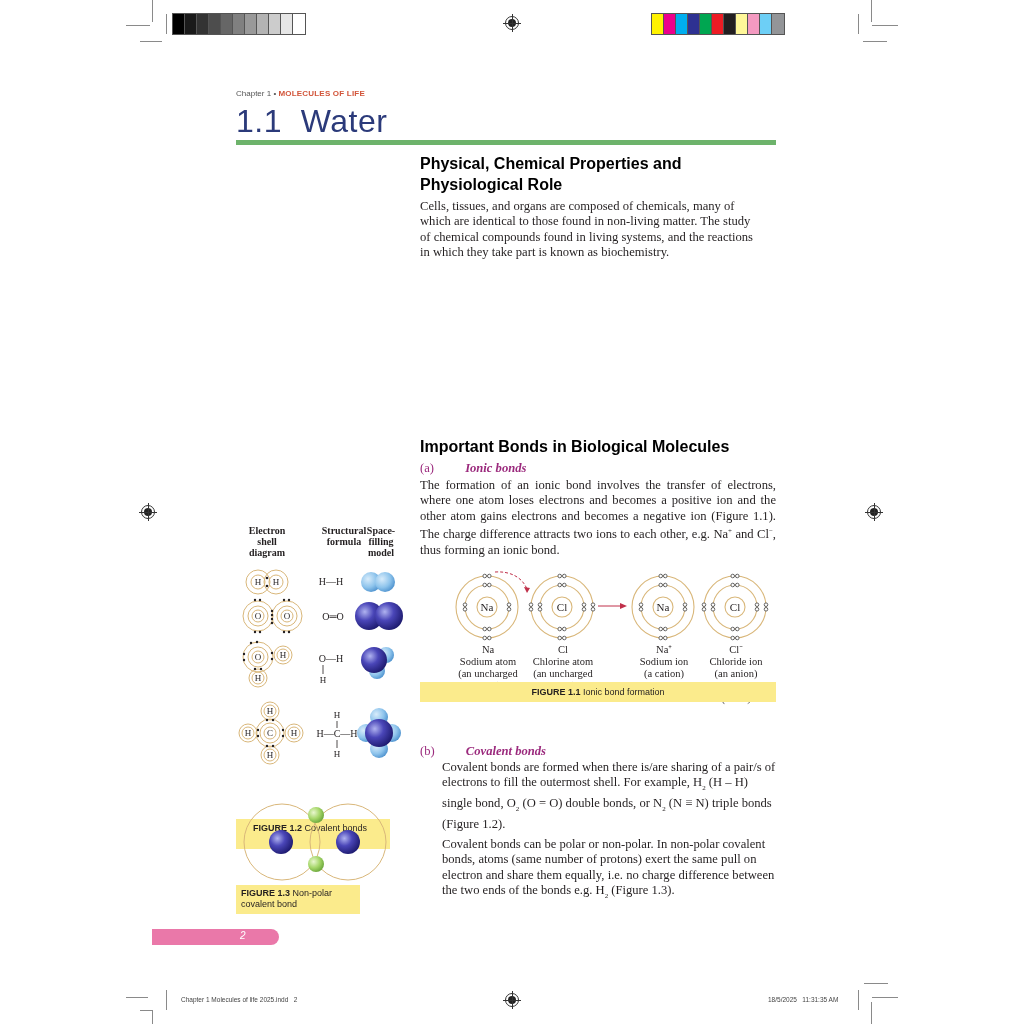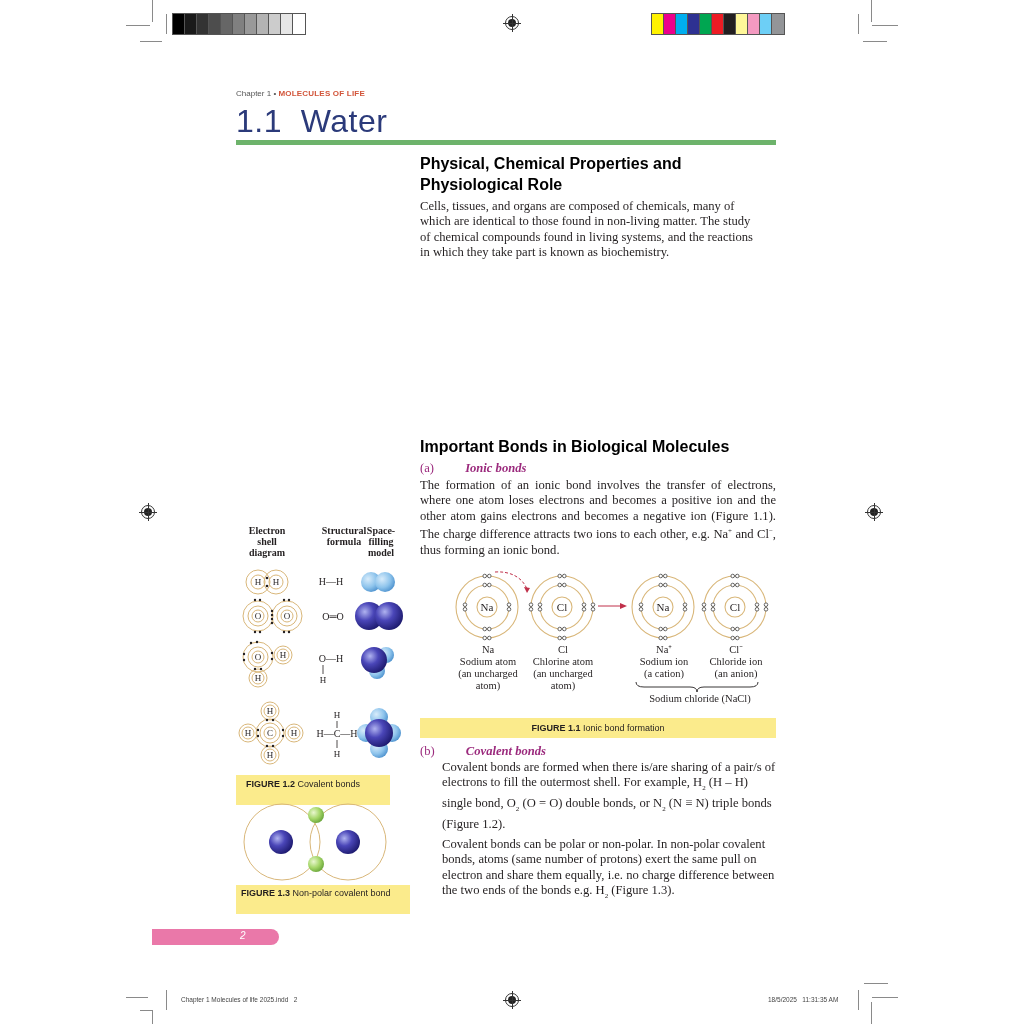--- a/index.html
+++ b/index.html
@@ -213,21 +213,21 @@
       <div>Cl⁻</div>
       <div>Chloride ion</div>
       <div>(an anion)</div>
     </div>
   </div>
 <svg class="abs" style="left:632px;top:680px;" width="130" height="14">
   <path d="M4,2 Q4,7 12,7 L58,7 Q65,7 65,12 Q65,7 72,7 L118,7 Q126,7 126,2" fill="none" stroke="#231f20" stroke-width="0.9"></path>
 </svg>
 <div class="abs fig-lbl" style="left:640px;top:693px;width:120px;">Sodium chloride (NaCl)</div>
 
-<div class="abs caption" style="left:420px;top:718px;width:356px;height:20px;line-height:20px;text-align:center;">
+<div class="abs caption" style="left:420px;top:682px;width:356px;height:20px;line-height:20px;text-align:center;">
   <b>FIGURE 1.1</b>
   <span>Ionic bond formation</span>
 </div>
 
 <div class="abs sub" style="left:420px;top:744px;">
   <span style="color:#9b2a7d;">(b)</span>
   <em>Covalent bonds</em>
 </div>
 <p class="abs para" style="left:442px;top:760px;width:334px;margin:0;">
   <span>Covalent bonds are formed when there is/are sharing of a pair/s of electrons to fill the outermost shell. For example, H</span><sub style="font-size:7px;">2</sub><span> (H – H) single bond, O</span><sub style="font-size:7px;">2</sub><span> (O = O) double bonds, or N</span><sub style="font-size:7px;">2</sub><span> (N ≡ N) triple bonds (Figure 1.2).</span>
@@ -375,21 +375,21 @@
   </g>
   <g>
     <circle cx="143" cy="152" r="9" fill="url(#gLight)"></circle>
       <circle cx="143" cy="184" r="9" fill="url(#gLight)"></circle>
     <circle cx="130" cy="168" r="9" fill="url(#gLight)"></circle>
       <circle cx="156" cy="168" r="9" fill="url(#gLight)"></circle>
     <circle cx="143" cy="168" r="14" fill="url(#gDark)"></circle>
   </g>
 </svg>
 
-<div class="abs caption" style="left:236px;top:775px;width:154px;height:30px;line-height:18px;padding-left:10px;box-sizing:border-box;">
+<div class="abs caption" style="left:236px;top:819px;width:154px;height:30px;line-height:18px;padding-left:17px;box-sizing:border-box;">
   <b>FIGURE 1.2</b>
   <span>Covalent bonds</span>
 </div>
 
 <svg class="abs" style="left:236px;top:800px;" width="160" height="85" viewBox="0 0 160 85">
   <defs>
     <radialGradient id="gDark2" cx="35%" cy="35%" r="70%">
       <stop offset="0%" stop-color="#b0b3f0"></stop>
         <stop offset="45%" stop-color="#4a46b8"></stop>
         <stop offset="100%" stop-color="#1d1a6e"></stop>
@@ -401,21 +401,21 @@
     </radialGradient>
   </defs>
   <circle cx="46" cy="42" r="38" fill="none" stroke="#d9b77a" stroke-width="1"></circle>
   <circle cx="112" cy="42" r="38" fill="none" stroke="#d9b77a" stroke-width="1"></circle>
   <circle cx="45" cy="42" r="12" fill="url(#gDark2)"></circle>
   <circle cx="112" cy="42" r="12" fill="url(#gDark2)"></circle>
   <circle cx="80" cy="15" r="8" fill="url(#gGreen)"></circle>
   <circle cx="80" cy="64" r="8" fill="url(#gGreen)"></circle>
 </svg>
 
-<div class="abs caption" style="left:236px;top:885px;width:174px;height:29px;padding:3px 5px;box-sizing:border-box;line-height:11px;">
+<div class="abs caption" style="left:236px;top:885px;width:124px;height:29px;padding:3px 5px;box-sizing:border-box;line-height:11px;">
   <b>FIGURE 1.3</b>
   <span>Non-polar covalent bond</span>
 </div>
 
 <div class="abs pagetab">
   <span>2</span>
 </div>
 
 <div class="cropline" style="left:126px;top:997px;width:22px;height:1px;"></div>
 <div class="cropline" style="left:140px;top:1010px;width:12px;height:1px;"></div>

